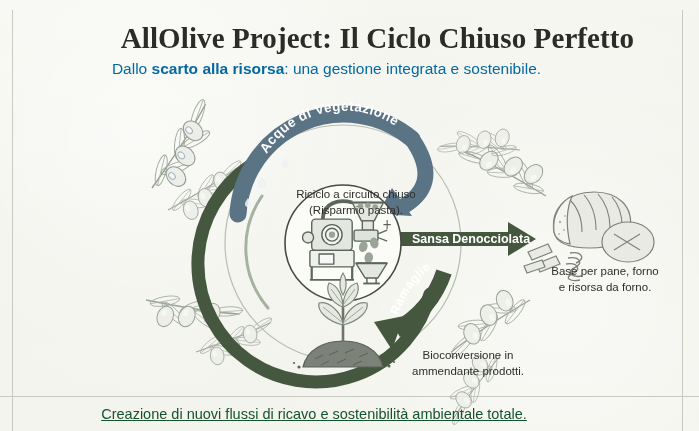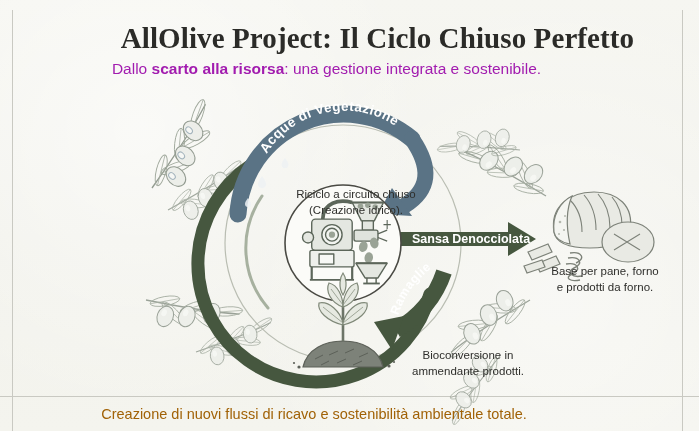--- a/index.html
+++ b/index.html
@@ -47,31 +47,32 @@
     letter-spacing: 0.1px;
     color: #2b2b28;
     padding-left: 28px;
   }
   #subtitle {
     position: absolute;
     left: 0; top: 60px;
     width: 653px;
     text-align: center;
     font-size: 15.5px;
-    color: #a21caf;
+    color: #0369a1;
   }
   #subtitle b { font-weight: bold; }
 
   #footer-text {
     position: absolute;
     left: 0; top: 406px;
     width: 628px;
     text-align: center;
     font-size: 14.5px;
-    color: #a16207;
+    color: #14532d;
+    text-decoration: underline;
   }
 
   svg.layer {
     position: absolute;
     left: 0; top: 0;
     width: 699px;
     height: 431px;
     overflow: visible;
   }
 
@@ -336,26 +337,26 @@
         <path d="M 0 -50 C -5 -58, -3 -68, 0 -72 C 3 -68, 5 -58, 0 -50 Z"></path>
       </g>
       <g stroke="#8b9484" stroke-width="0.8" fill="none">
         <path d="M 0 -22 L -20 -38 M 0 -22 L 20 -38 M 0 -40 L -12 -56 M 0 -40 L 12 -56"></path>
       </g>
     </g>
   </svg>
 
   <div class="caption" id="caption-water">
     <div>Riciclo a circuito chiuso</div>
-    <div>(Creazione idrico).</div>
+    <div>(Risparmio pasta).</div>
   </div>
 
   <div class="caption" id="caption-bread">
     <div>Base per pane, forno</div>
-    <div>e prodotti da forno.</div>
+    <div>e risorsa da forno.</div>
   </div>
 
   <div class="caption" id="caption-compost">
     <div>Bioconversione in</div>
     <div>ammendante prodotti.</div>
   </div>
 
   <div id="footer-text">Creazione di nuovi flussi di ricavo e sostenibilità ambientale totale.</div>
 
 </div>

